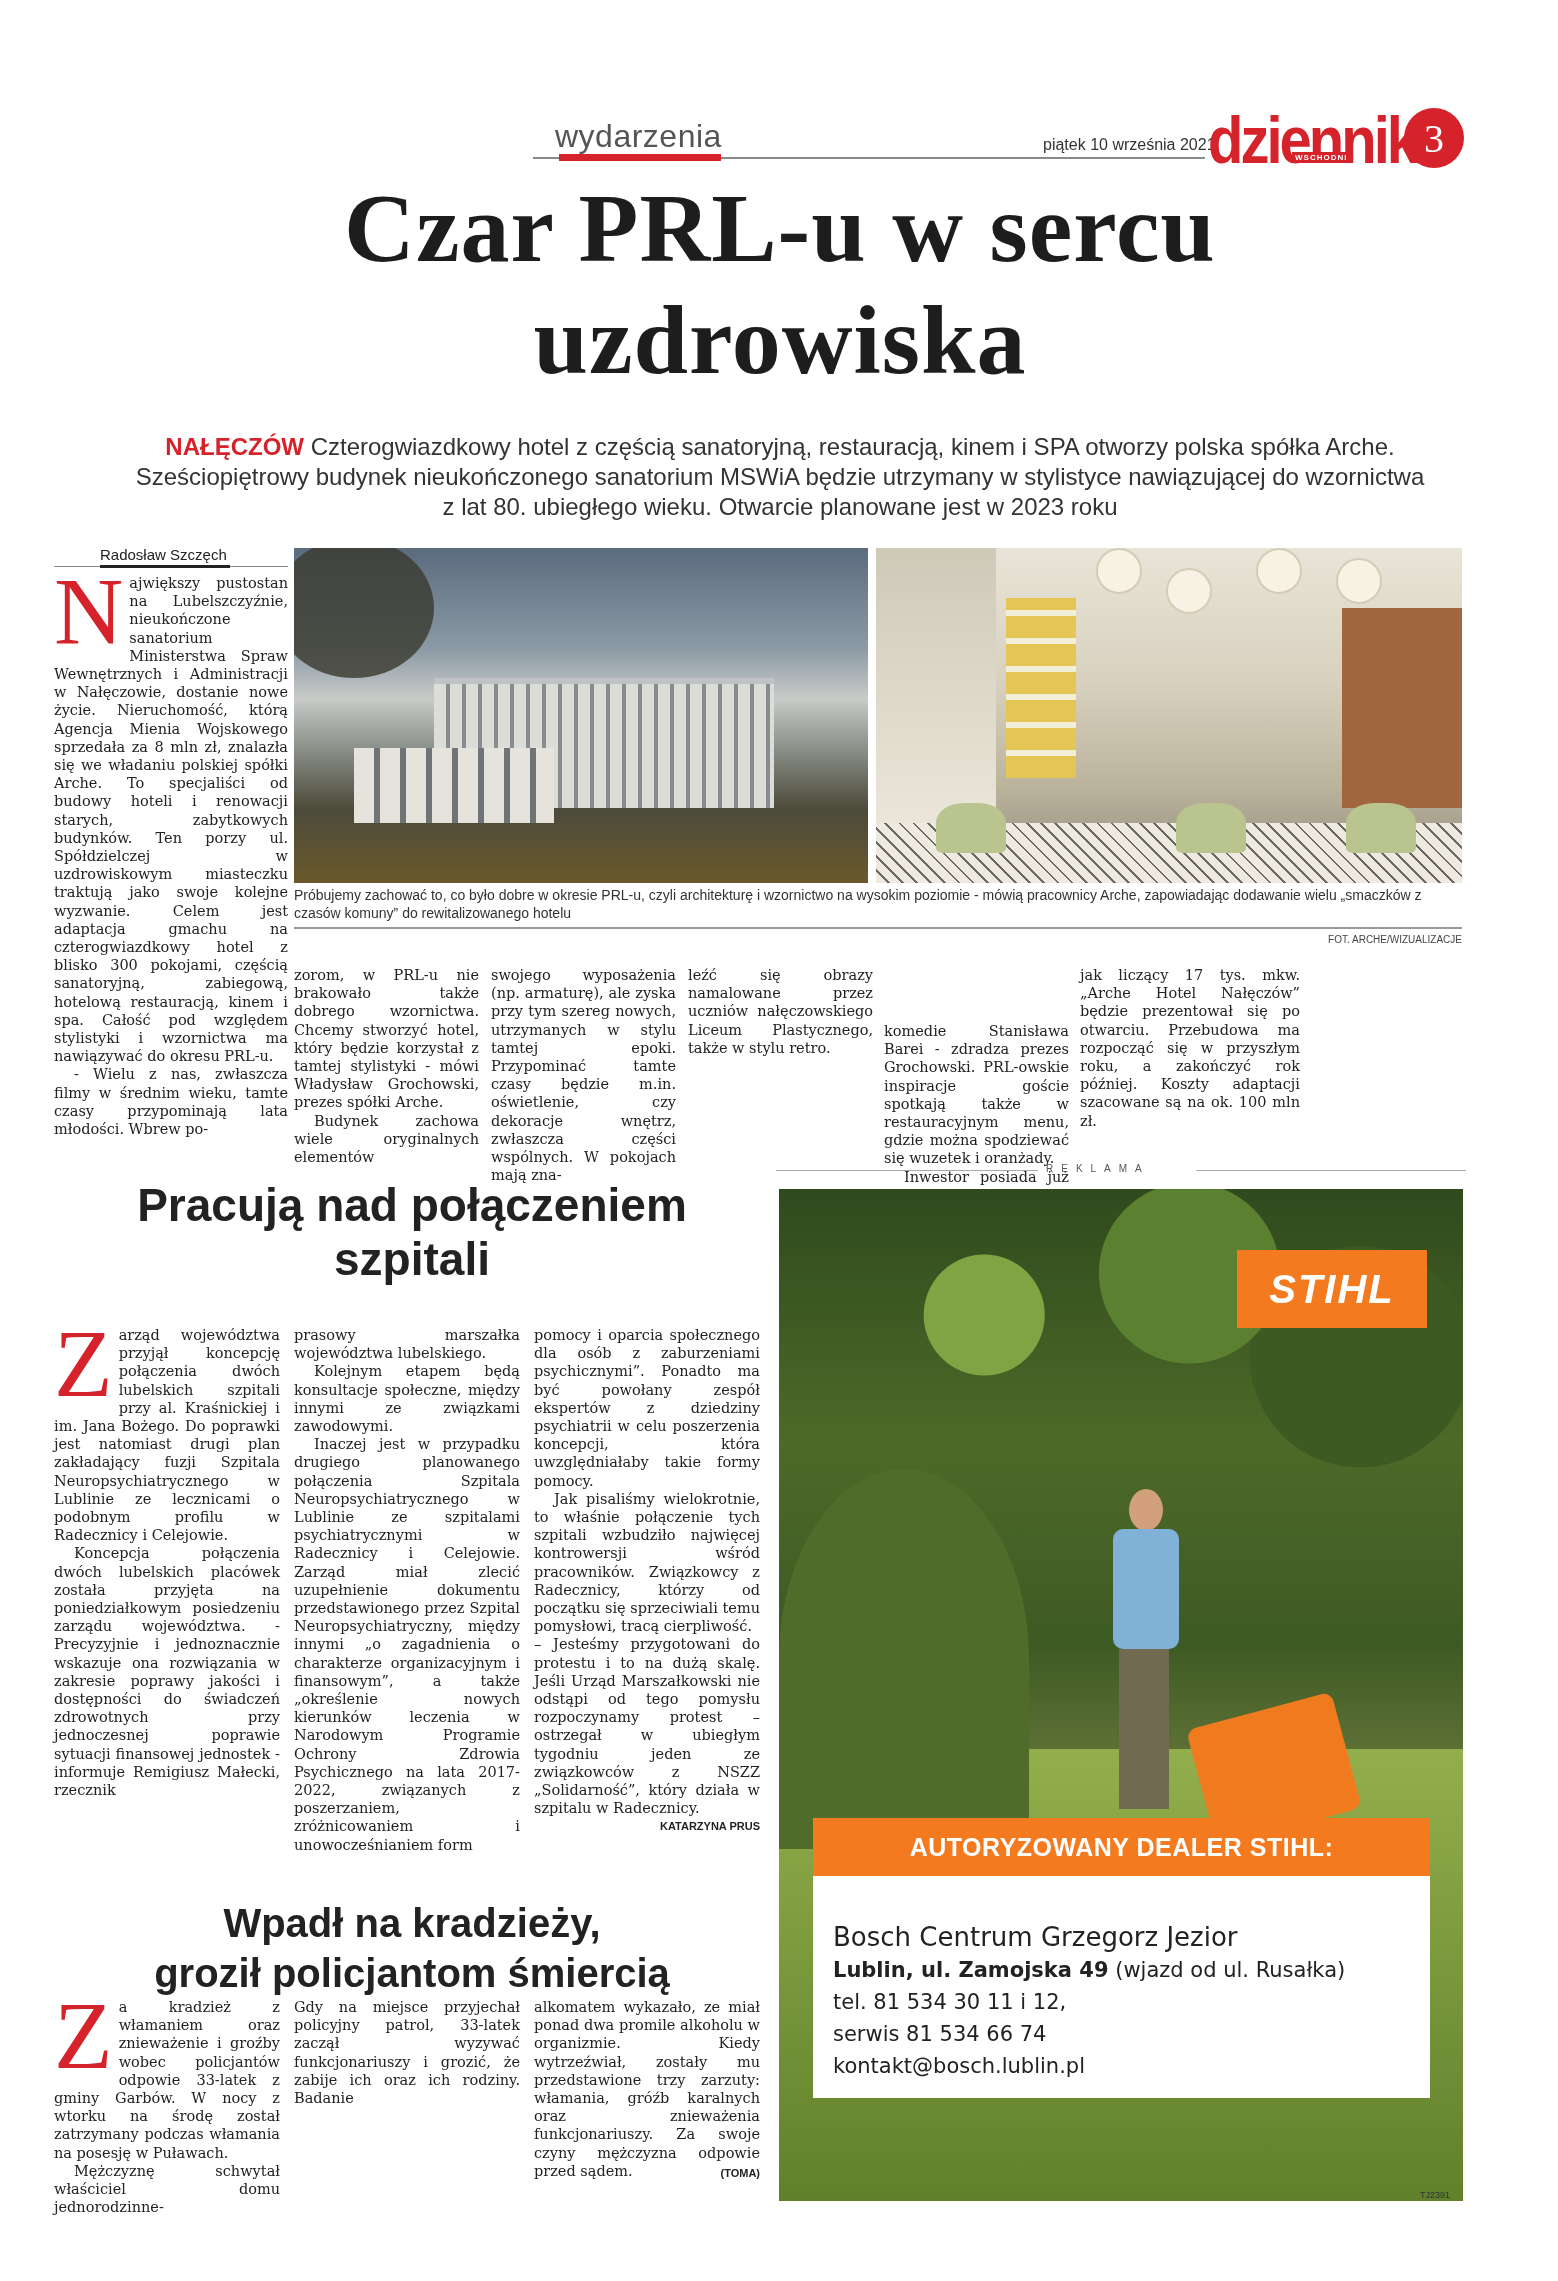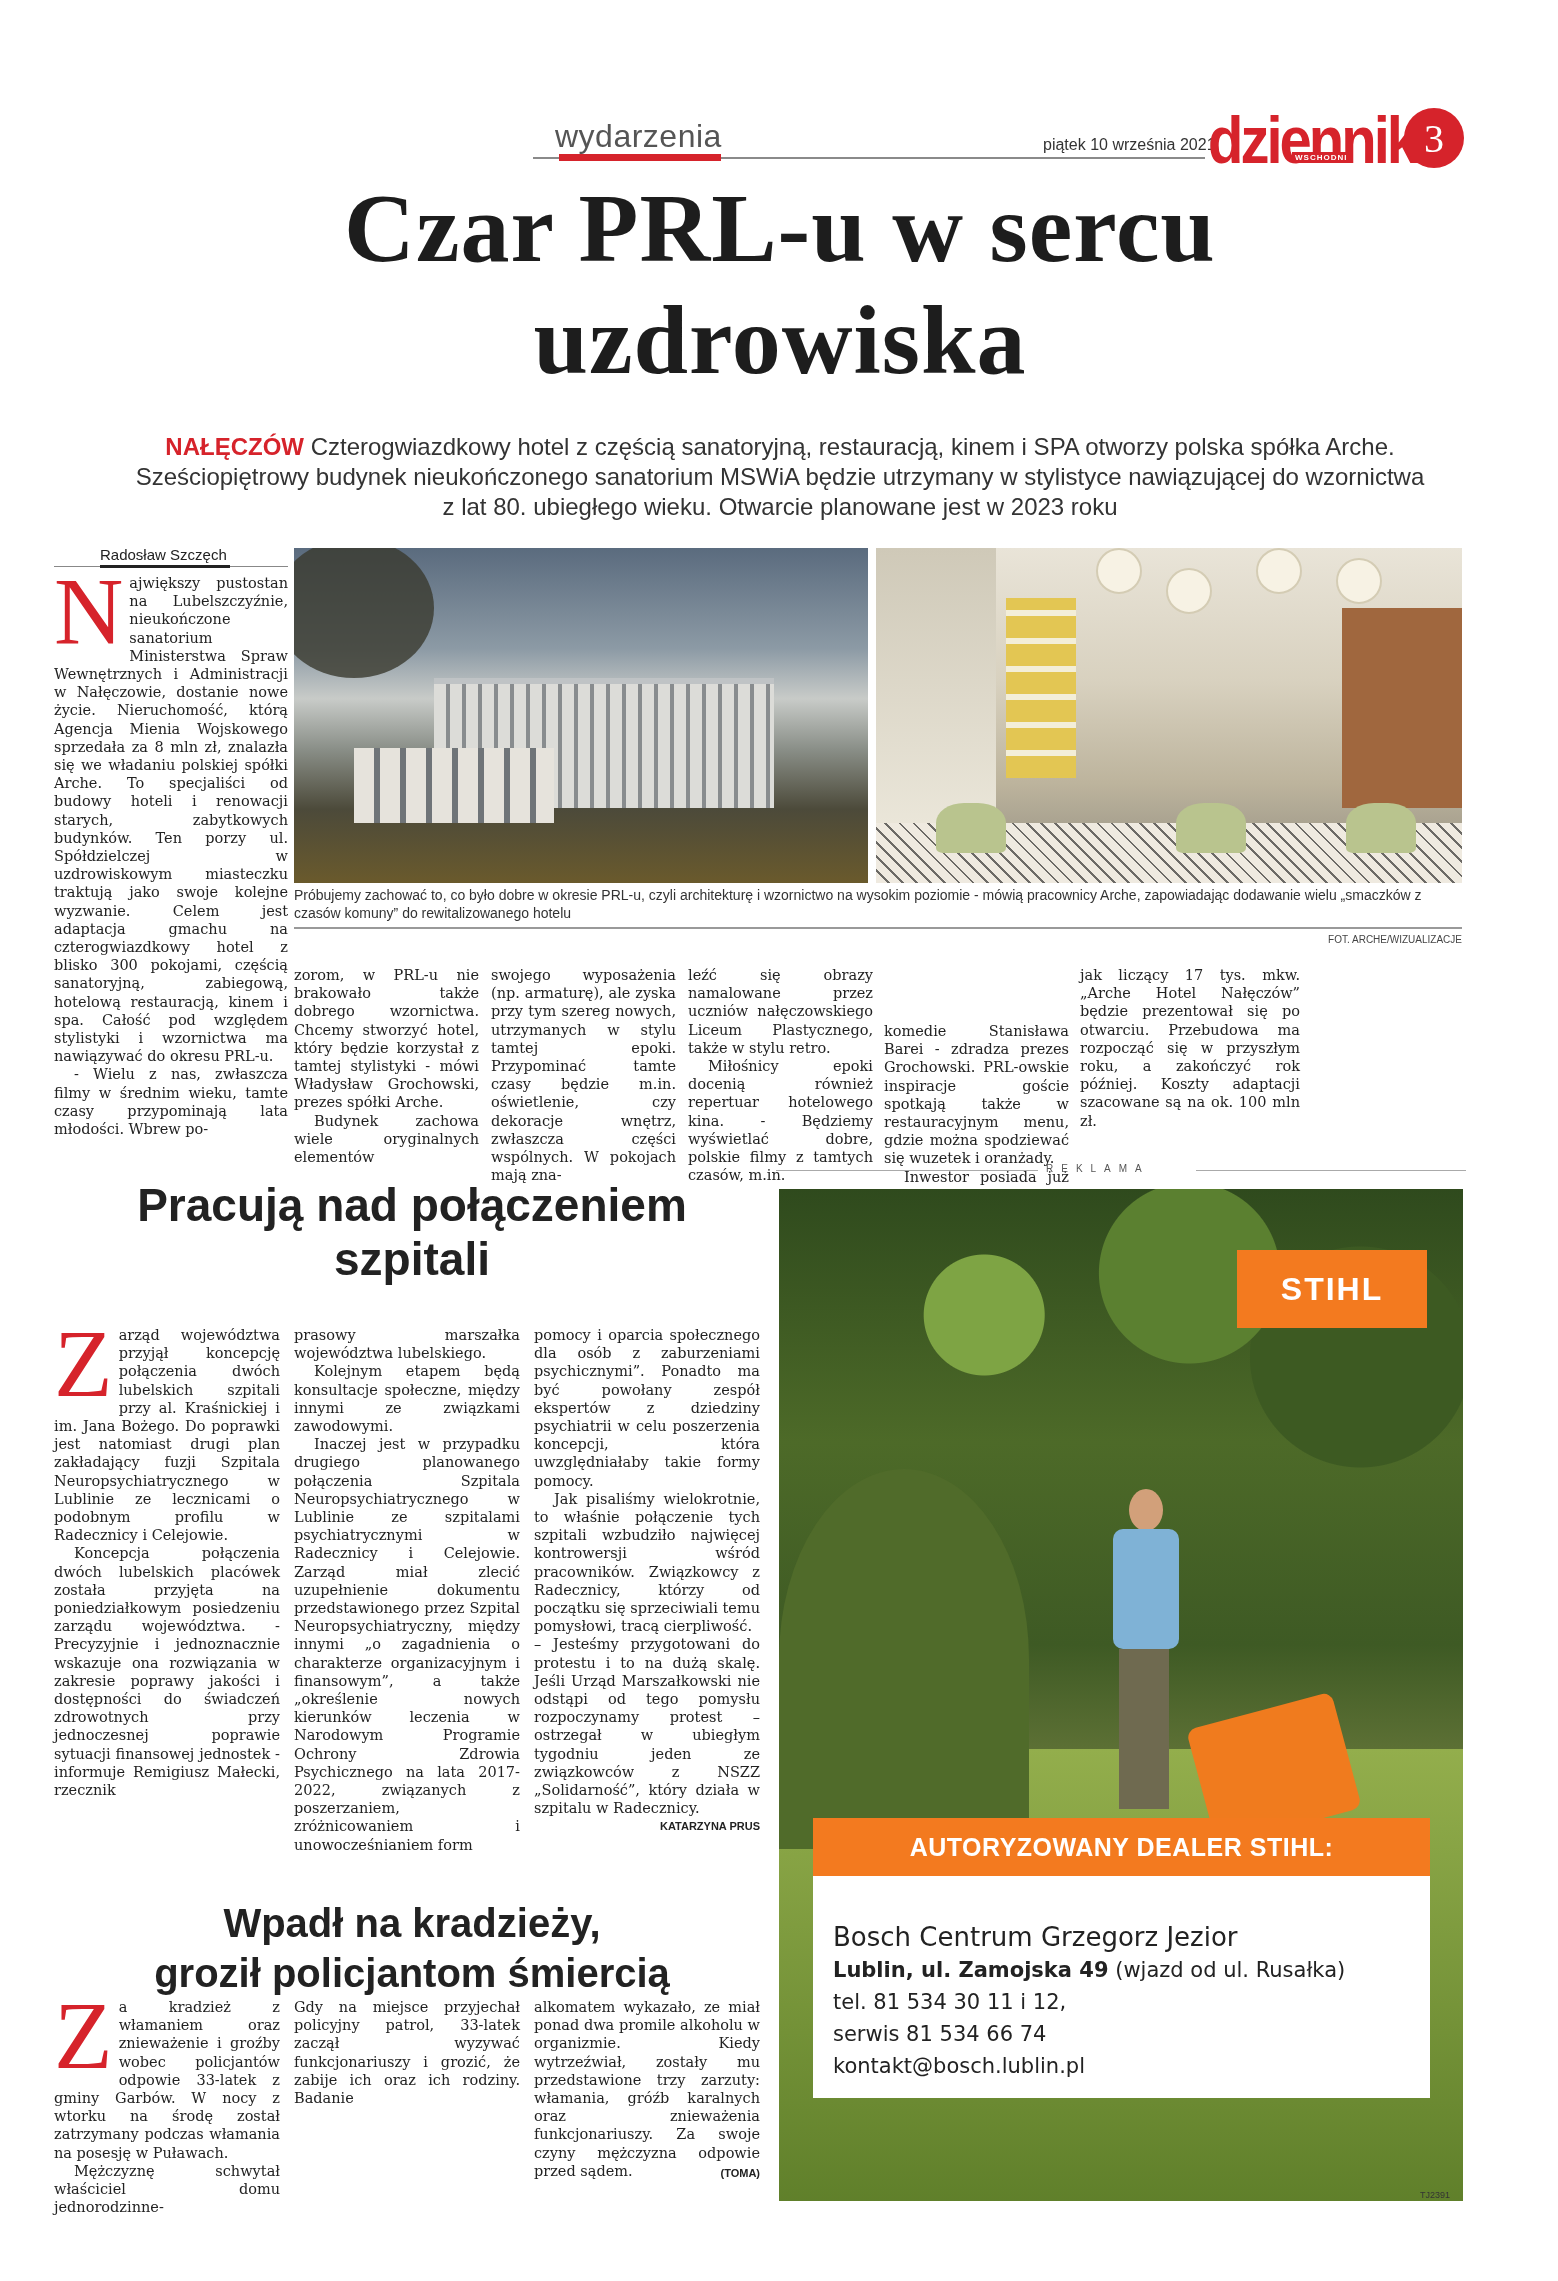--- a/index.html
+++ b/index.html
@@ -58,21 +58,21 @@
   
   .ad { left: 779px; top: 1189px; width: 684px; height: 1012px; overflow: hidden; background: linear-gradient(180deg, #2f4a1d 0%, #4d6a28 25%, #3e5a24 45%, #6a7a3c 60%, #8aa24a 75%, #6f8f3c 100%); }
   .ad .trees { position: absolute; left: 0; top: 0; width: 684px; height: 420px; background: radial-gradient(circle at 30% 30%, #7ea444 0 60px, transparent 61px), radial-gradient(circle at 60% 20%, #5b8030 0 90px, transparent 91px), radial-gradient(circle at 85% 40%, #3d5a22 0 110px, transparent 111px); }
   .ad .hedge { position: absolute; left: 0; top: 280px; width: 250px; height: 380px; border-radius: 50% 50% 0 0; background: #506b2a; }
   .ad .person { position: absolute; left: 320px; top: 300px; width: 90px; height: 330px; }
   .ad .person .head { position: absolute; left: 30px; top: 0; width: 34px; height: 42px; border-radius: 50%; background: #d2a07a; }
   .ad .person .body { position: absolute; left: 14px; top: 40px; width: 66px; height: 120px; background: #7fb2d6; border-radius: 10px; }
   .ad .person .legs { position: absolute; left: 20px; top: 160px; width: 50px; height: 160px; background: #6f6a50; }
   .ad .mower { position: absolute; left: 420px; top: 520px; width: 150px; height: 120px; background: #f07b1e; border-radius: 10px; transform: rotate(-15deg); }
   .ad .lawn { position: absolute; left: 0; top: 560px; width: 684px; height: 460px; background: linear-gradient(180deg, #93ae4c, #5f7f2a); }
-  .stihl-logo { left: 1237px; top: 1250px; width: 190px; height: 78px; background: #f37a1f; color: #fff; font-family: "Liberation Sans", sans-serif; font-weight: 900; font-size: 32px; display: flex; align-items: center; justify-content: center; letter-spacing: 2px; }
+  .stihl-logo { left: 1237px; top: 1250px; width: 190px; height: 78px; background: #f37a1f; color: #fff; font-family: "Liberation Sans", sans-serif; font-weight: 900; font-style: italic; font-size: 40px; display: flex; align-items: center; justify-content: center; letter-spacing: 2px; }
   .dealer-bar { left: 813px; top: 1818px; width: 617px; height: 58px; background: #f37a1f; color: #fff; font-family: "Liberation Sans", sans-serif; font-weight: bold; font-size: 25px; display: flex; align-items: center; justify-content: center; letter-spacing: 0.5px; }
   .dealer-box { left: 813px; top: 1876px; width: 617px; height: 222px; background: #fff; padding: 44px 0 0 20px; font-family: "DejaVu Sans", sans-serif; color: #222; }
   .dealer-box .name { font-size: 26px; line-height: 34px; }
   .dealer-box .addr { font-size: 21px; line-height: 32px; }
   .dealer-box .addr b { font-weight: bold; }
   .dealer-box .line { font-size: 21px; line-height: 32px; }
   .ad-code { left: 1420px; top: 2190px; font-family: "Liberation Sans", sans-serif; font-size: 9px; color: #333; }
 
   
   .h2 { font-family: Liberation Sans, sans-serif; font-weight: bold; text-align: center; color: #222; font-size: 46px; line-height: 54px; }
@@ -133,21 +133,20 @@
 
 <div class="abs col" style="left:294px; top:966px; width:185px;">
   <p>zorom, w PRL-u nie brakowało także dobrego wzornictwa. Chcemy stworzyć hotel, który będzie korzystał z tamtej stylistyki - mówi Władysław Grochowski, prezes spółki Arche.</p>
   <p>Budynek zachowa wiele oryginalnych elementów</p>
 </div>
 <div class="abs col" style="left:491px; top:966px; width:185px;">
   <p>swojego wyposażenia (np. armaturę), ale zyska przy tym szereg nowych, utrzymanych w stylu tamtej epoki. Przypominać tamte czasy będzie m.in. oświetlenie, czy dekoracje wnętrz, zwłaszcza części wspólnych. W pokojach mają zna-</p>
 </div>
 <div class="abs col" style="left:688px; top:966px; width:185px;">
   <p>leźć się obrazy namalowane przez uczniów nałęczowskiego Liceum Plastycznego, także w stylu retro.</p>
-  <p>Miłośnicy epoki docenią również repertuar hotelowego kina. - Będziemy wyświetlać dobre, polskie filmy z tamtych czasów, m.in.</p>
 </div>
 <div class="abs col" style="left:884px; top:1022px; width:185px;">
   <p>komedie Stanisława Barei - zdradza prezes Grochowski. PRL-owskie inspiracje goście spotkają także w restauracyjnym menu, gdzie można spodziewać się wuzetek i oranżady.</p>
   <p>Inwestor posiada już wizualizacje pokazujące,</p>
 </div>
 <div class="abs col" style="left:1080px; top:966px; width:220px;">
   <p>jak liczący 17 tys. mkw. „Arche Hotel Nałęczów” będzie prezentował się po otwarciu. Przebudowa ma rozpocząć się w przyszłym roku, a zakończyć rok później. Koszty adaptacji szacowane są na ok. 100 mln zł.</p>
 </div>
 
 <div class="abs h2" style="left:54px; top:1178px; width:716px;">

